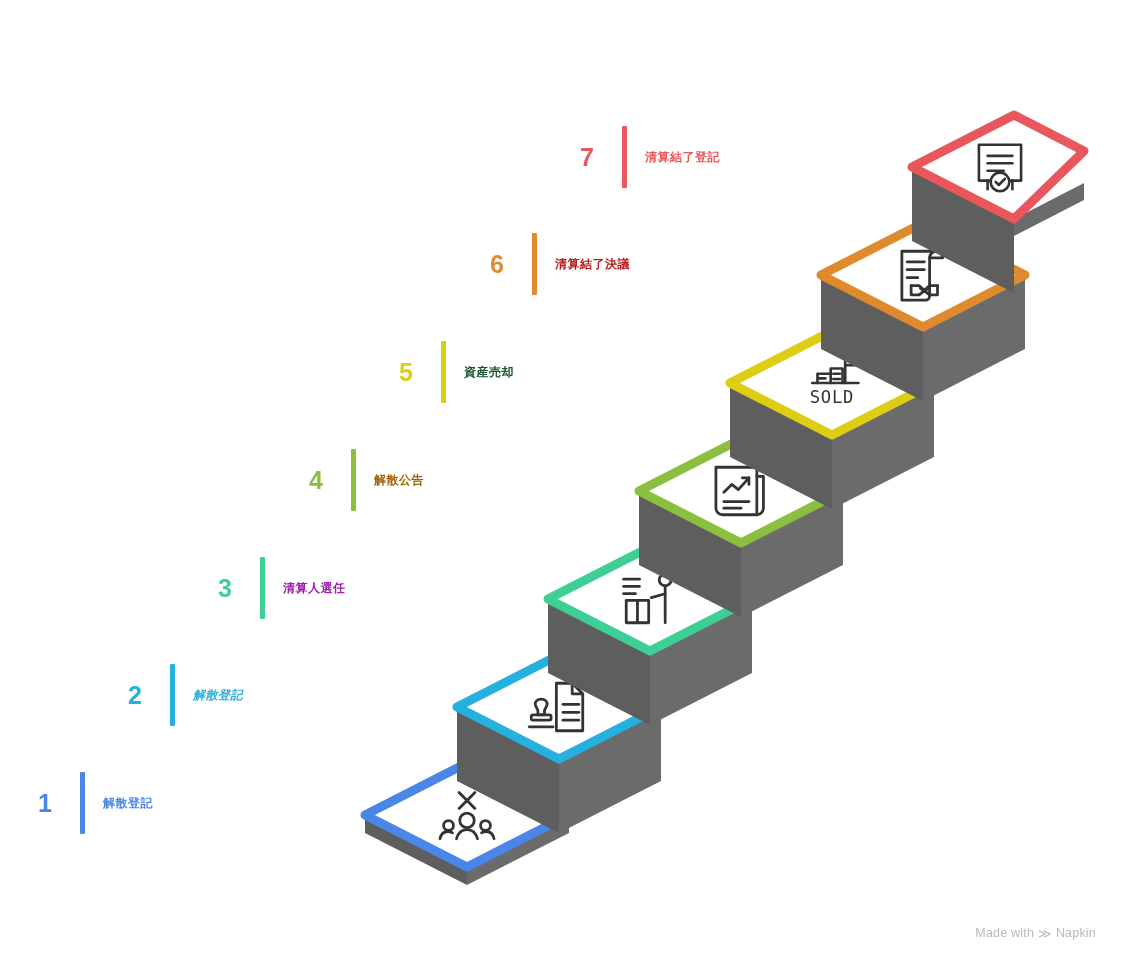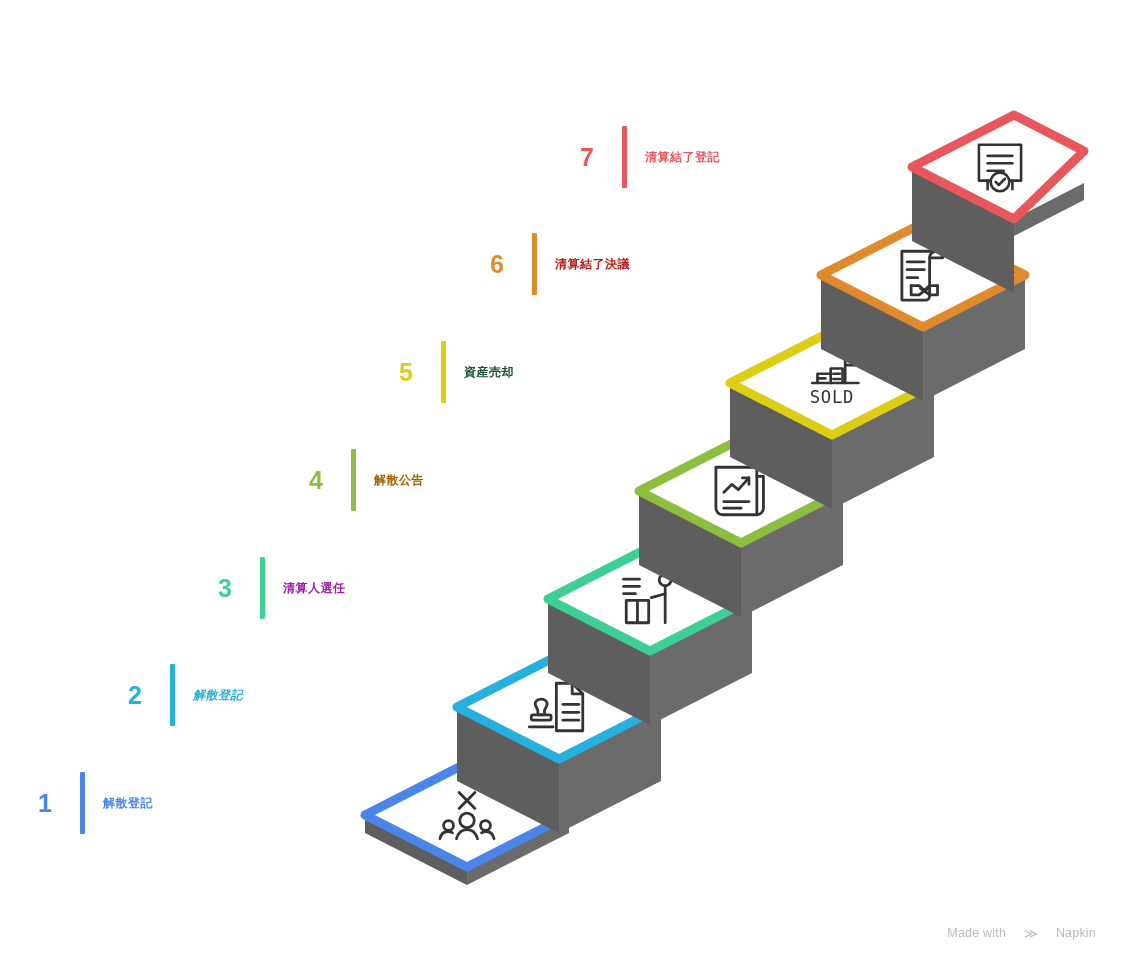--- a/index.html
+++ b/index.html
@@ -52,21 +52,21 @@
     font-weight: bold;
     line-height: 1;
     letter-spacing: 0.5px;
   }
   .watermark {
     position: absolute;
     right: 26px;
     bottom: 20px;
     display: flex;
     align-items: center;
-    gap: 18px;
+    gap: 4px;
     color: #b9b9b9;
     font-size: 12.5px;
     letter-spacing: 0.2px;
     margin-left: 44px;
   }
   .watermark-logo {
     display: inline-block;
     line-height: 1;
     font-size: 13px;
     color: #b9b9b9;

